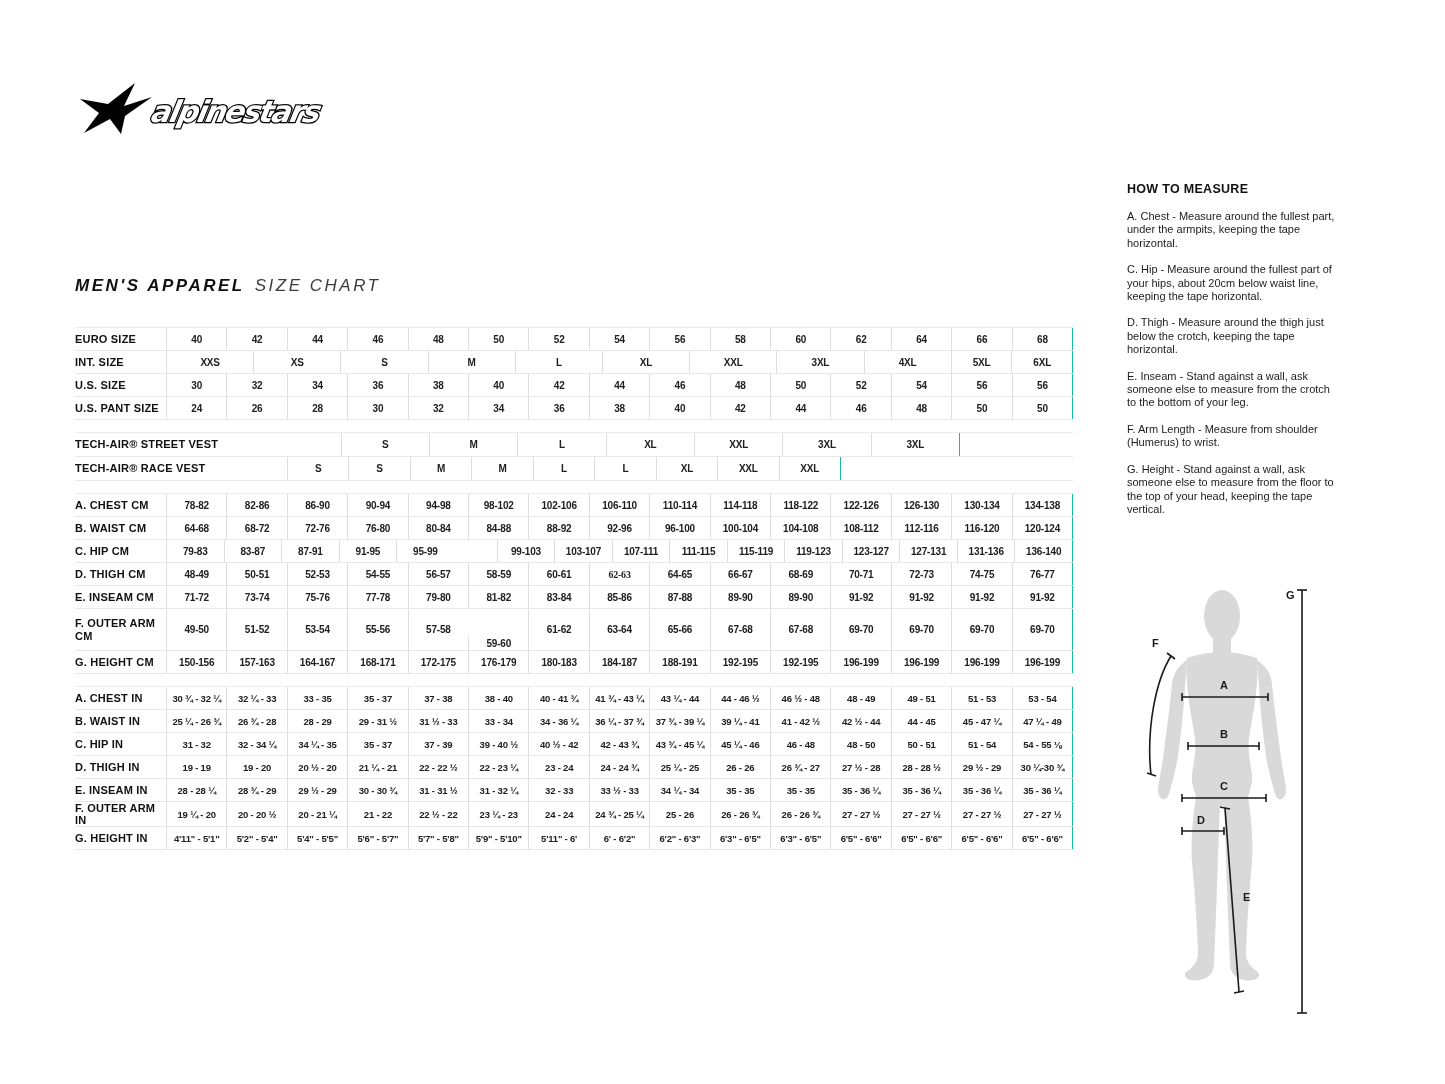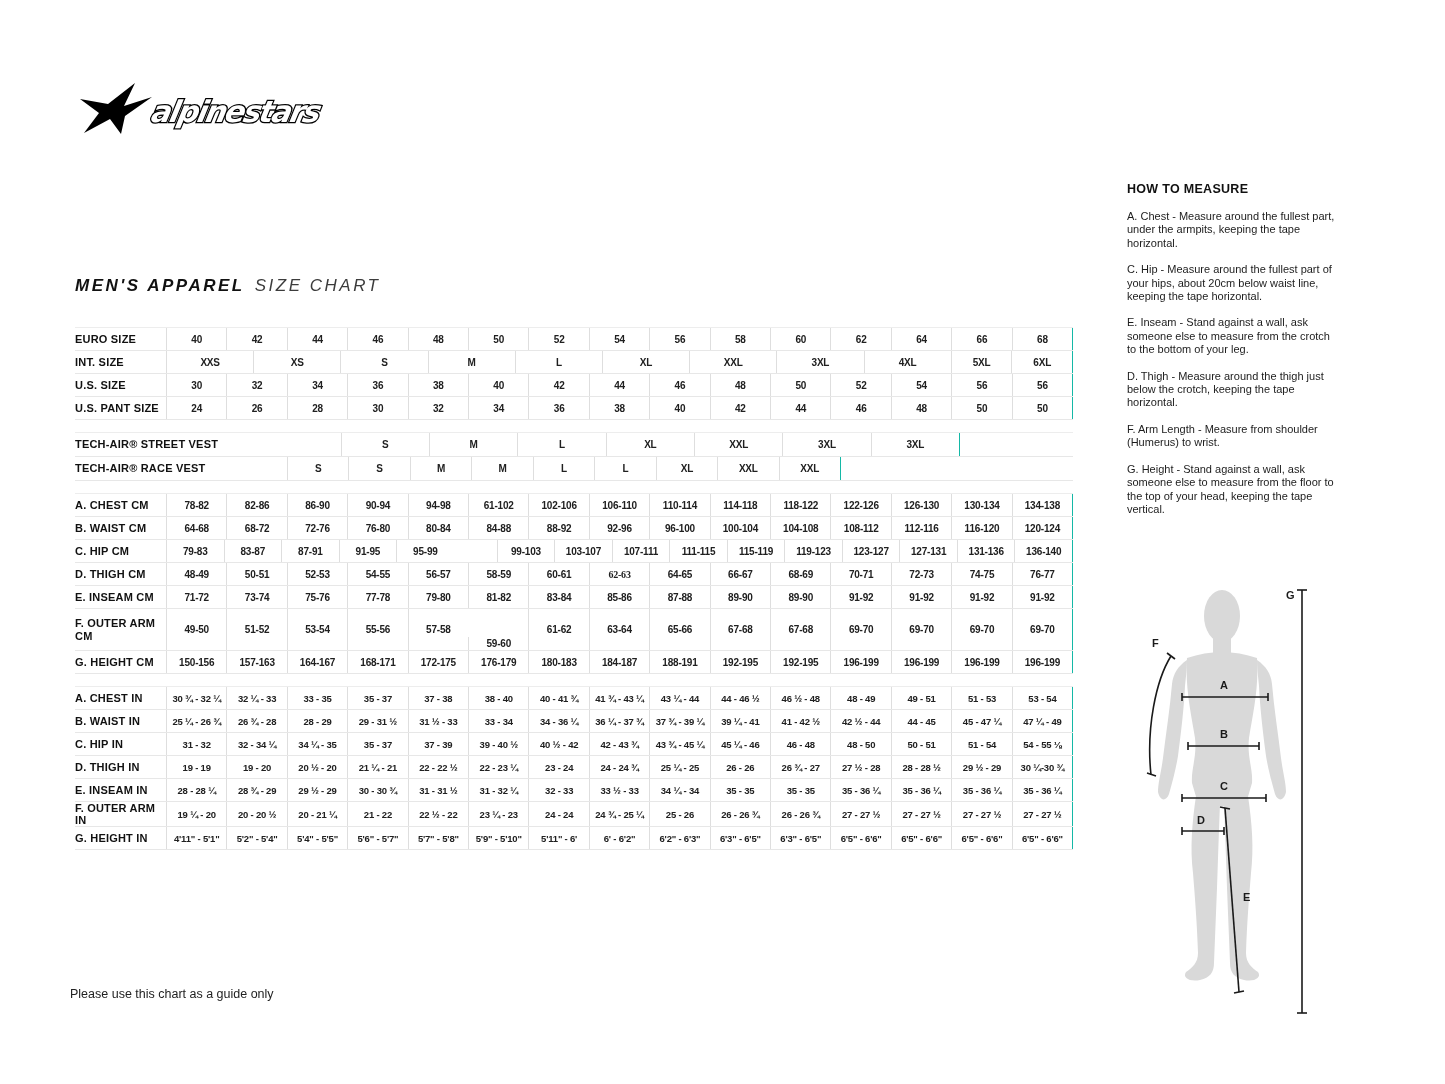--- a/index.html
+++ b/index.html
@@ -166,21 +166,21 @@
       </div>
       <div class="block block-cm">
         <div class="trow">
           <div class="tlabel">A. CHEST CM</div>
           <div class="tdata">
             <div class="tcell" style="width: 6.66667%;">78-82</div>
             <div class="tcell" style="width: 6.66667%;">82-86</div>
             <div class="tcell" style="width: 6.66667%;">86-90</div>
             <div class="tcell" style="width: 6.66667%;">90-94</div>
             <div class="tcell" style="width: 6.66667%;">94-98</div>
-            <div class="tcell" style="width: 6.66667%;">61-102</div>
+            <div class="tcell" style="width: 6.66667%;">98-102</div>
             <div class="tcell" style="width: 6.66667%;">102-106</div>
             <div class="tcell" style="width: 6.66667%;">106-110</div>
             <div class="tcell" style="width: 6.66667%;">110-114</div>
             <div class="tcell" style="width: 6.66667%;">114-118</div>
             <div class="tcell" style="width: 6.66667%;">118-122</div>
             <div class="tcell" style="width: 6.66667%;">122-126</div>
             <div class="tcell" style="width: 6.66667%;">126-130</div>
             <div class="tcell" style="width: 6.66667%;">130-134</div>
             <div class="tcell" style="width: 6.66667%;">134-138</div>
           </div>
@@ -448,22 +448,22 @@
           </div>
         </div>
       </div>
     </div>
 
   <aside class="measure">
     <h2>HOW TO MEASURE</h2>
     <div id="measure-items">
         <p>A. Chest - Measure around the fullest part, under the armpits, keeping the tape horizontal.</p>
         <p>C. Hip - Measure around the fullest part of your hips, about 20cm below waist line, keeping the tape horizontal.</p>
+        <p>D. Thigh - Measure around the thigh just below the crotch, keeping the tape horizontal.</p>
         <p>E. Inseam - Stand against a wall, ask someone else to measure from the crotch to the bottom of your leg.</p>
-        <p>D. Thigh - Measure around the thigh just below the crotch, keeping the tape horizontal.</p>
         <p>F. Arm Length - Measure from shoulder (Humerus) to wrist.</p>
         <p>G. Height - Stand against a wall, ask someone else to measure from the floor to the top of your head, keeping the tape vertical.</p>
       </div>
   </aside>
 
   <div class="figure">
     <svg width="315" height="470" viewBox="0 0 315 470">
 
       <g fill="#d9d9d9">
         <ellipse cx="92" cy="48" rx="18" ry="26"></ellipse>
@@ -519,16 +519,15 @@
         <text x="90" y="222">C</text>
         <text x="67" y="256">D</text>
         <text x="113" y="333">E</text>
         <text x="22" y="79">F</text>
         <text x="156" y="31">G</text>
       </g>
     </svg>
   </div>
 
   <div class="footer">
-    <div>Please use this chart as a guide only</div>
   </div>
 
 </div>
 
 </body></html>

